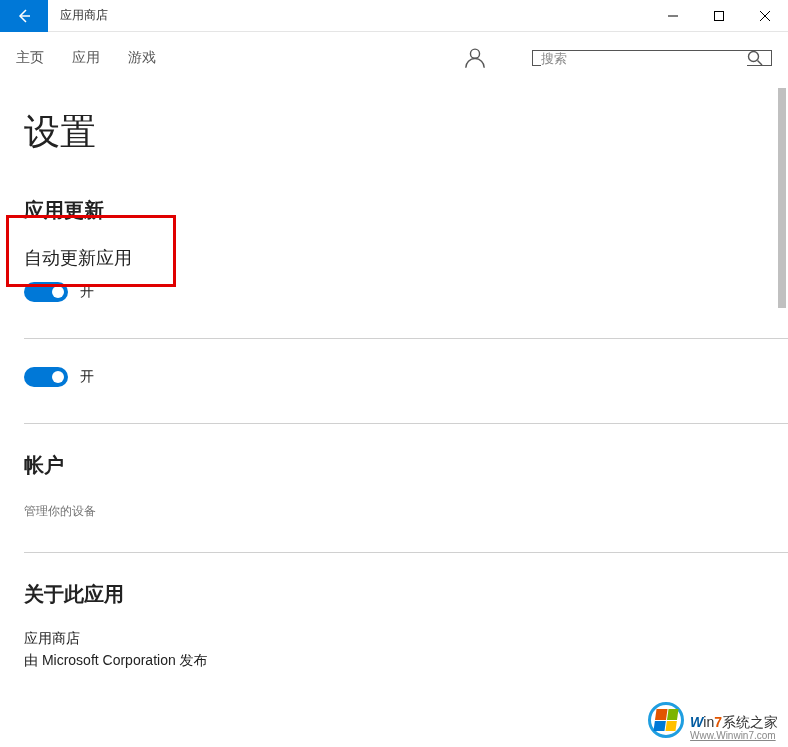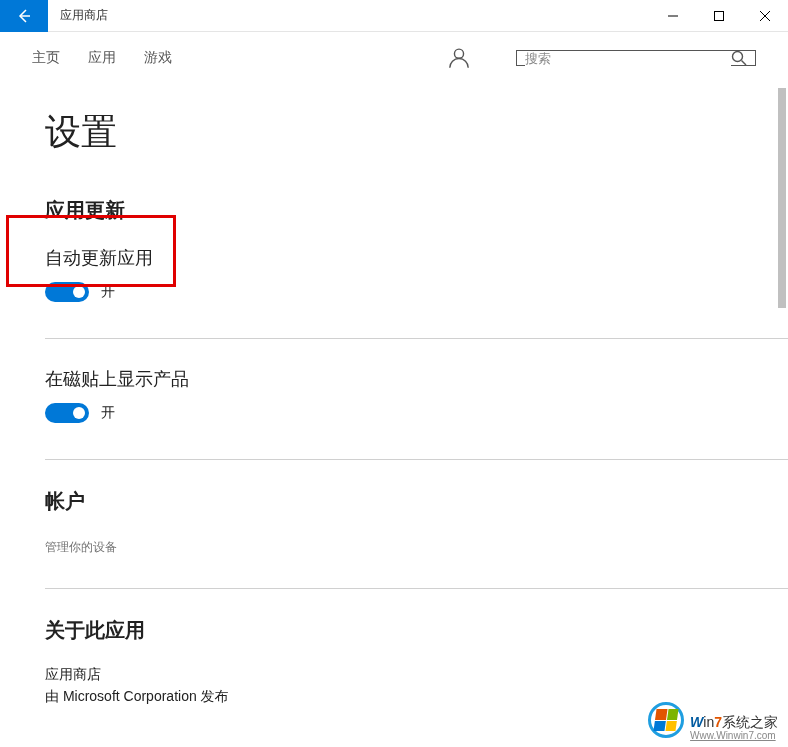--- a/index.html
+++ b/index.html
@@ -50,21 +50,21 @@
       align-items: center;
       justify-content: center;
       font-size: 12px;
       color: #000;
     }
     .win-btn svg { width: 10px; height: 10px; }
     .nav-bar {
       height: 52px;
       display: flex;
       align-items: center;
-      padding: 0 32px;
+      padding: 0 16px;
       gap: 28px;
       position: relative;
     }
     .nav-item {
       font-size: 14px;
       color: #555;
     }
     .nav-spacer { flex: 1; }
     .user-icon {
       width: 26px;
@@ -87,21 +87,20 @@
       font-size: 13px;
       font-family: inherit;
       color: #888;
     }
     .search-input::placeholder { color: #888; }
     .search-icon { width: 16px; height: 16px; color: #555; }
     .content-wrap {
       position: relative;
       height: calc(747px - 84px);
       overflow: hidden;
-      padding-left: 21px;
     }
     .content {
       padding: 24px 24px 24px 24px;
     }
     .page-title {
       font-size: 36px;
       font-weight: 300;
       color: #222;
       margin-bottom: 40px;
     }
@@ -278,21 +277,20 @@
     
     <h2 class="section-heading">应用更新</h2>
     <div class="setting-label">自动更新应用</div>
     <div class="toggle-row">
       <div class="toggle"></div>
       <div class="toggle-state">开</div>
     </div>
     <hr class="divider">
 
     
-    <div class="setting-label">在磁贴上显示产品</div>
     <div class="toggle-row">
       <div class="toggle"></div>
       <div class="toggle-state">开</div>
     </div>
     <hr class="divider">
 
     
     <h2 class="section-heading">帐户</h2>
     <a class="link">管理你的设备</a>
     <hr class="divider">

